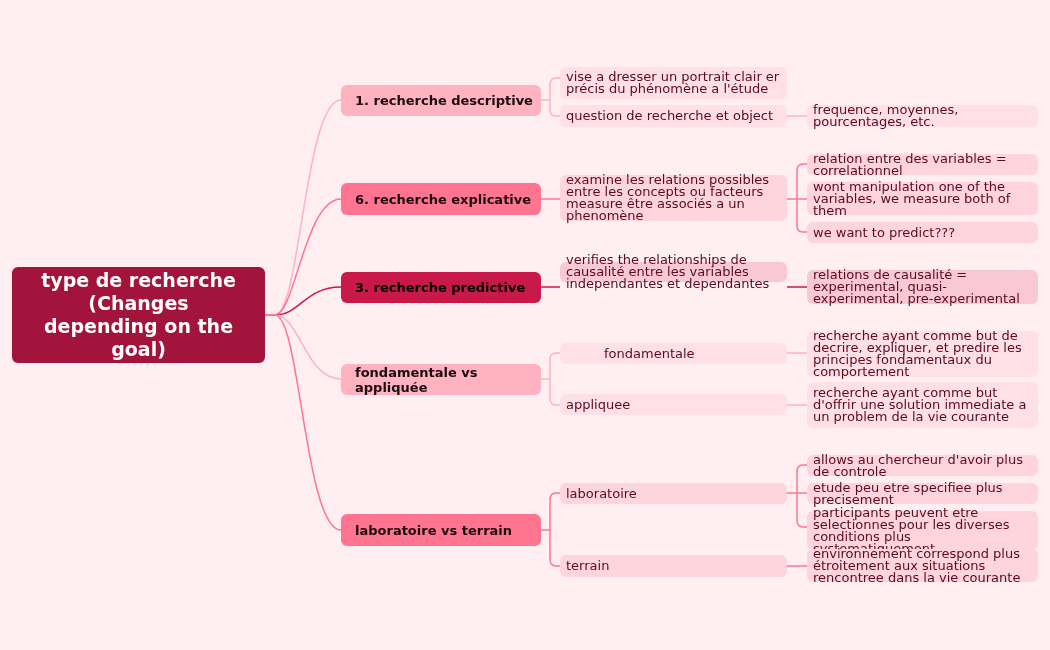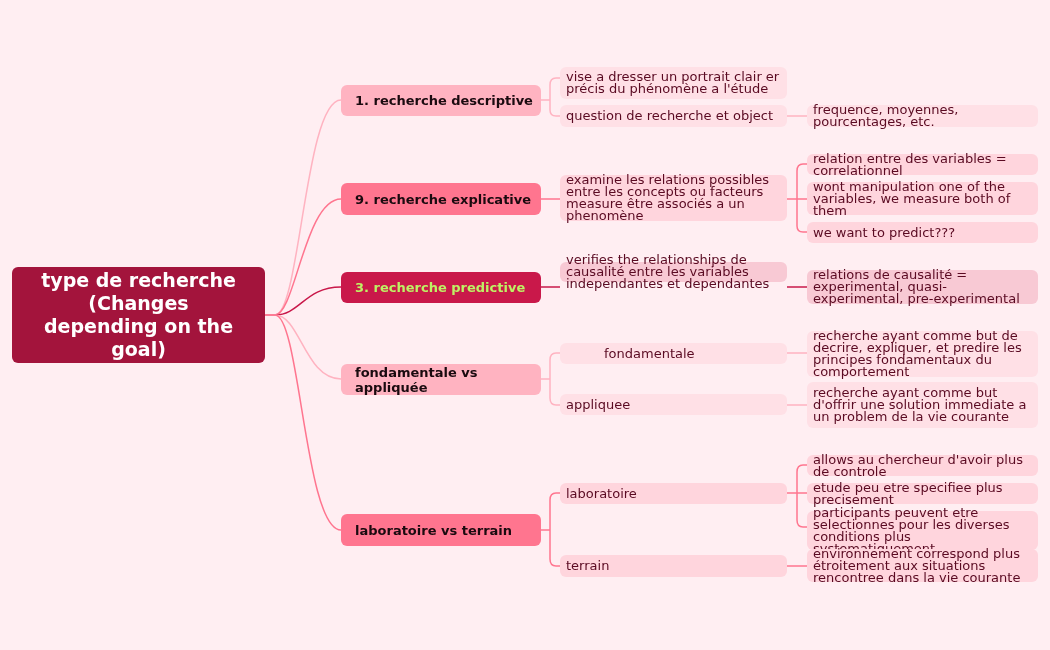--- a/index.html
+++ b/index.html
@@ -16,21 +16,21 @@
     left:12px; top:267px; width:253px; height:96px;
     background:#A3143C; color:#fff; justify-content:center; text-align:center;
     font-weight:bold; font-size:19px; line-height:23px; padding:0 28px; border-radius:6px;
   }
   .l1 {
     left:341px; width:200px; height:31px; padding-left:14px;
     font-weight:bold; font-size:13px; color:#1a0a0f;
   }
   .l1.light { background:#FFB3C1; }
   .l1.mid { background:#FF758F; }
-  .l1.dark { background:#C9184A; color:#bef264; }
+  .l1.dark { background:#C9184A; color:#000000; }
   .l2, .l3 {
     font-size:13px; line-height:12px; color:#5a0a22;
     padding:4px 6px; border-radius:6px;
   }
   .l2 { left:560px; width:227px; }
   .l3 { left:807px; width:231px; }
   .c-light { background:#FFE0E6; }
   .c-mid { background:#FFD5DD; }
   .c-dark { background:#F8C9D4; }
 </style>
@@ -77,21 +77,21 @@
     <span>vise a dresser un portrait clair er précis du phénomène a l'étude</span>
   </div>
   <div class="node l2 c-light" style="top:105px; height:22px;">
     <span>question de recherche et object</span>
   </div>
   <div class="node l3 c-light" style="top:105px; height:22px;">
     <span>frequence, moyennes, pourcentages, etc.</span>
   </div>
 
   <div class="node l1 mid" style="top:183px; height:32px;">
-    <span>9. recherche explicative</span>
+    <span>6. recherche explicative</span>
   </div>
   <div class="node l2 c-mid" style="top:175px; height:46px;">
     <span>examine les relations possibles entre les concepts ou facteurs measure être associés a un phenomène</span>
   </div>
   <div class="node l3 c-mid" style="top:182px; height:33px;">
     <span>wont manipulation one of the variables, we measure both of them</span>
   </div>
   <div class="node l3 c-mid" style="top:154px; height:21px;">
     <span>relation entre des variables = correlationnel</span>
   </div>

